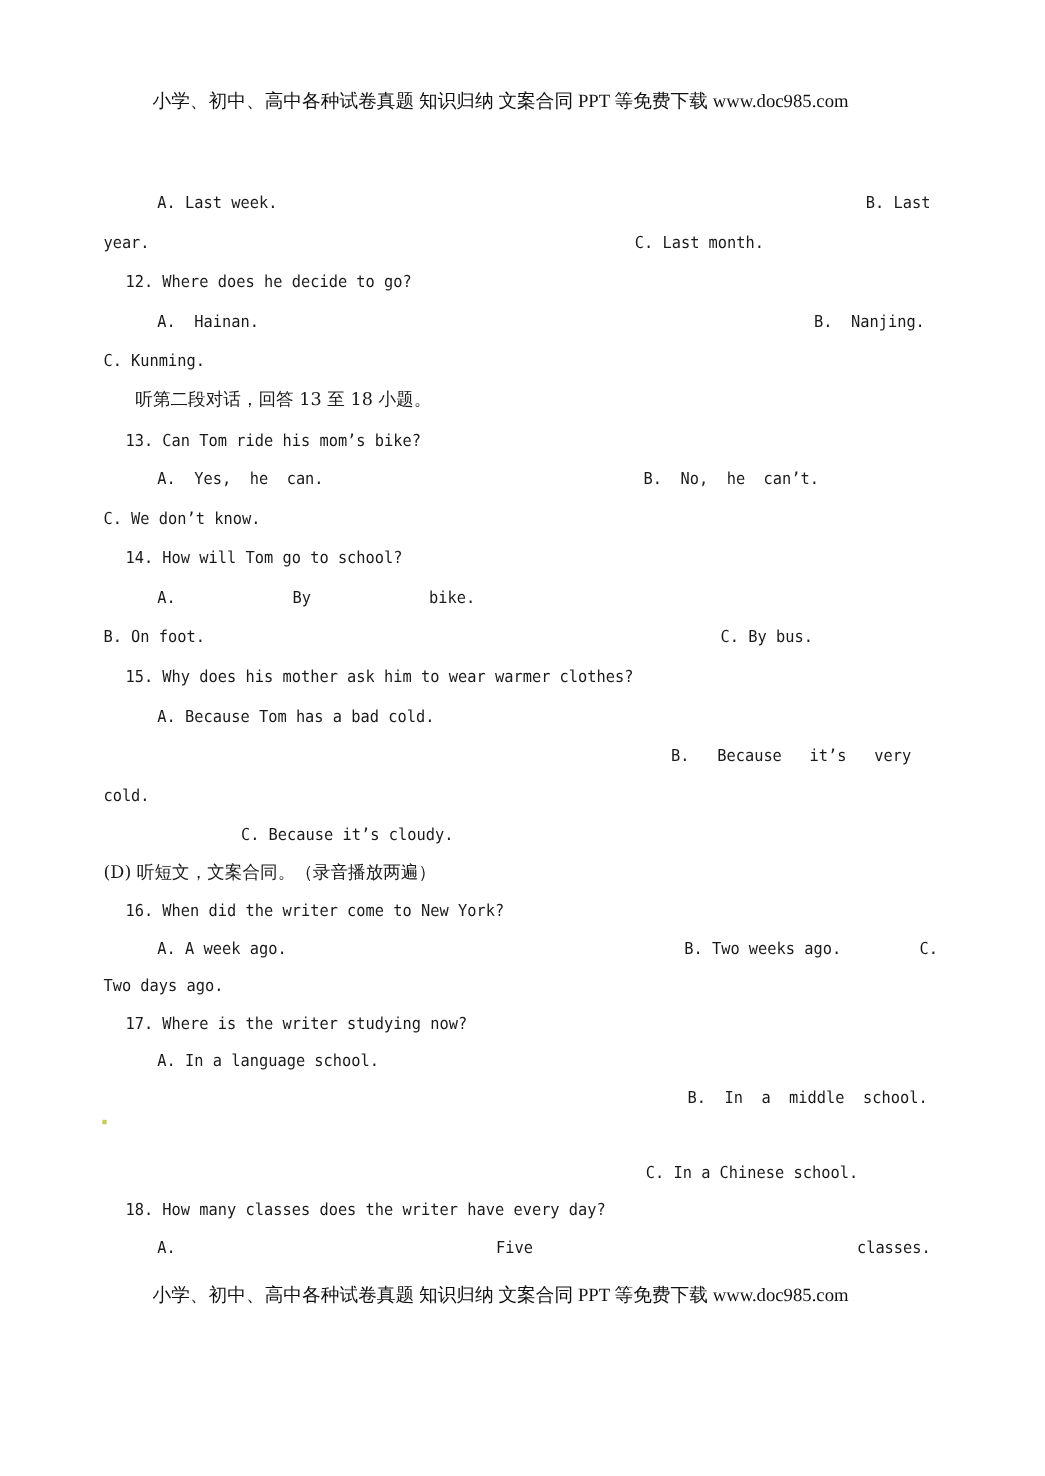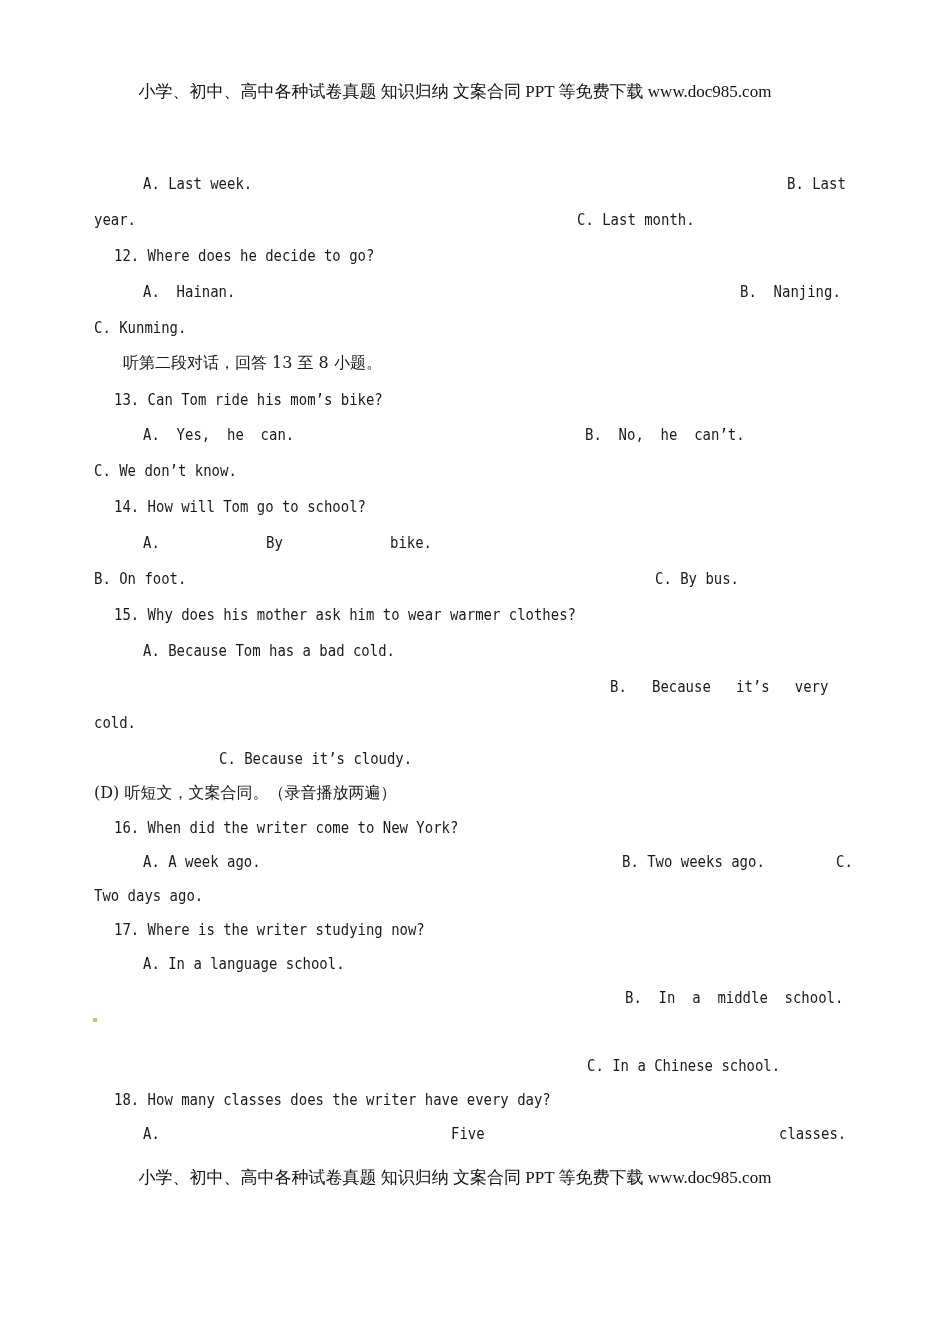--- a/index.html
+++ b/index.html
@@ -35,21 +35,21 @@
   <div class="ln" style="left:143px; top:175px;">A. Last week.</div>
   <div class="ln" style="left:787px; top:175px;">B. Last</div>
   <div class="ln" style="left:94px; top:211px;">year.</div>
   <div class="ln" style="left:577px; top:211px;">C. Last month.</div>
 
   <div class="ln" style="left:114px; top:247px;">12. Where does he decide to go?</div>
   <div class="ln" style="left:143px; top:283px;">A.  Hainan.</div>
   <div class="ln" style="left:740px; top:283px;">B.  Nanjing.</div>
   <div class="ln" style="left:94px; top:319px;">C. Kunming.</div>
 
-  <div class="cn" style="left:123px; top:353px;">听第二段对话，回答 13 至 8 小题。</div>
+  <div class="cn" style="left:123px; top:353px;">听第二段对话，回答 13 至 18 小题。</div>
 
   <div class="ln" style="left:114px; top:391px;">13. Can Tom ride his mom’s bike?</div>
   <div class="ln" style="left:143px; top:426px;">A.  Yes,  he  can.</div>
   <div class="ln" style="left:585px; top:426px;">B.  No,  he  can’t.</div>
   <div class="ln" style="left:94px; top:462px;">C. We don’t know.</div>
 
   <div class="ln" style="left:114px; top:498px;">14. How will Tom go to school?</div>
   <div class="ln" style="left:143px; top:534px;">A.</div>
   <div class="ln" style="left:266px; top:534px;">By</div>
   <div class="ln" style="left:390px; top:534px;">bike.</div>

